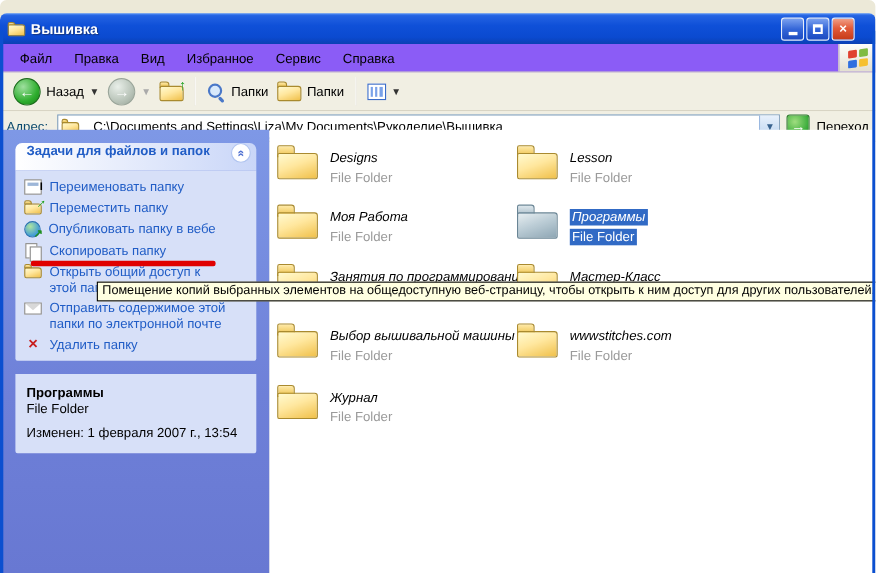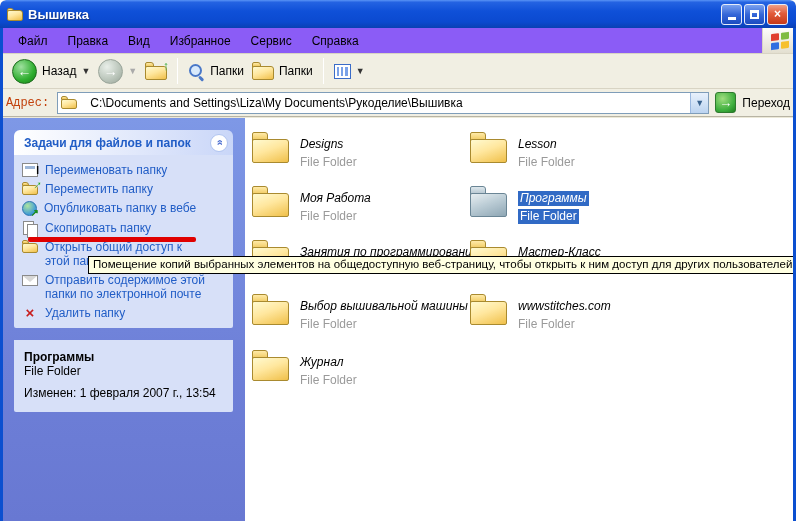--- a/index.html
+++ b/index.html
@@ -1,22 +1,22 @@
 <!DOCTYPE html>
 <html><head>
 <meta charset="utf-8">
 <style>
   * { margin:0; padding:0; box-sizing:border-box; }
   html,body { width:796px; height:521px; background:#fff; font-family:"Liberation Sans", sans-serif; }
   .window { position:relative; width:796px; height:521px; overflow:hidden; background:#ece9d8; border-radius:6px 6px 0 0; }
 
   
-  .titlebar { height:28px; display:flex; align-items:center; padding:0 8px 0 7px; gap:5px;
+  .titlebar { height:28px; display:flex; align-items:center; padding:0 19px 0 7px; gap:5px;
     background:linear-gradient(180deg,#5a94f6 0%,#2463e2 8%,#0f50d8 40%,#0b4ad0 78%,#0a40b4 100%);
-    border-radius:6px 6px 0 0; }
+    border-radius:6px 6px 0 0;margin-top:12px; }
   .title-text { color:#fff; font-weight:bold; font-size:13px; text-shadow:1px 1px 1px #17357f; }
   .controls { margin-left:auto; display:flex; gap:2px; }
   .wbtn { width:21px; height:21px; border-radius:3px; border:1px solid #e6ecf9; color:#fff;
     display:flex; align-items:center; justify-content:center; font-size:12px; font-weight:bold;
     background:linear-gradient(180deg,#7ba1ef 0%,#3466d8 50%,#1c4bc0 100%); }
   .wbtn.close { background:linear-gradient(180deg,#f0a088 0%,#e25b3a 45%,#c63a18 100%); }
   .glyph-min { width:8px; height:3px; background:#fff; margin-top:9px; }
   .glyph-max { width:9px; height:9px; border:2px solid #fff; border-top-width:3px; }
 
   
@@ -42,39 +42,39 @@
   .caret.dis { color:#aaa; }
   .tsep { width:1px; align-self:stretch; margin:4px 6px; background:#d4d0be; border-right:1px solid #fff; }
   .search-glass { position:relative; width:17px; height:17px; }
   .search-glass::before { content:''; position:absolute; left:1px; top:1px; width:9px; height:9px; border:2px solid #4a78c8; border-radius:50%; background:#d8e9fb; }
   .search-glass::after { content:''; position:absolute; left:11px; top:12px; width:6px; height:3px; background:#4a78c8; transform:rotate(45deg); transform-origin:left center; border-radius:2px; }
   .views-icon { width:17px; height:15px; border:1px solid #3a6cc8; background:#fff; display:flex; gap:2px; padding:2px; }
   .views-icon i { flex:1; background:#7aa2e8; }
 
   
   .addressbar { height:28px; background:#f1efe3; border-bottom:1px solid #b8b4a4; display:flex; align-items:center; padding:0 6px; gap:6px; font-size:12px; }
-  .addr-label { color:#c2410c; padding-right:2px;font-family:Liberation Mono, monospace; }
+  .addr-label { color:#0c4a6e; padding-right:2px; }
   .address-combo { flex:1; height:22px; background:#fff; border:1px solid #7f9db9; display:flex; align-items:center; padding-left:3px; gap:13px; }
   .addr-text { font-size:12px; color:#000; white-space:nowrap; overflow:hidden; flex:1; }
   .combo-btn { width:18px; height:20px; background:linear-gradient(180deg,#e8f1fc,#bcd4f0); border-left:1px solid #9ab8e0; display:flex; align-items:center; justify-content:center; color:#39638f; font-size:9px; }
   .go-btn { width:21px; height:21px; border-radius:3px; border:1px solid #2f7a2f; color:#fff; font-weight:bold; font-size:13px;
     background:radial-gradient(circle at 35% 30%,#9fdd7f,#3dae3d 65%,#1f7d1f); display:flex; align-items:center; justify-content:center; }
   .go-label { font-size:12px; color:#000; }
 
   
   .main { position:absolute; top:118px; bottom:0; left:0; right:0; display:flex; }
   .sidebar { width:245px; background:linear-gradient(180deg,#7e98e6 0%,#6e80d8 60%,#6878d2 100%); padding:12px 12px 0 14px; }
   .content { flex:1; background:#fff; position:relative; }
   .side-border { position:absolute; top:28px; bottom:0; width:3px; background:#0b4fd0; z-index:40; }
   .side-border.left { left:0; } .side-border.right { right:0; }
 
   
   .panel { border-radius:6px 6px 2px 2px; margin-bottom:12px; }
   .panel-header { height:25px; border-radius:6px 6px 0 0; background:linear-gradient(90deg,#ffffff 0%,#c9d6f8 100%);
-    display:flex; align-items:center; padding:0 5px 0 10px; color:#215dc6; font-weight:bold; font-size:12px; }
+    display:flex; padding:0 5px 0 10px; color:#215dc6; font-weight:bold; font-size:12px; }
   .chevron-btn { margin-left:auto; width:18px; height:18px; border-radius:50%; background:#fff; border:1px solid #b0c4f0;
     color:#4d6fd0; display:flex; align-items:center; justify-content:center; font-size:11px; font-weight:bold; }
   .chev { display:inline-block; line-height:1; }
   .chev.up { transform:rotate(-90deg); }
   .chev.down { transform:rotate(90deg); }
   .panel-body { background:#d7e0f8; padding:8px 6px 8px 8px; border-radius:0 0 2px 2px; }
   .task { display:flex; gap:7px; margin-bottom:5px; align-items:flex-start; }
   .task-label { width:162px; color:#215dc6; font-size:12px; line-height:14px; }
   .ticon { width:16px; height:14px; position:relative; flex:none; margin-top:0; }
 

